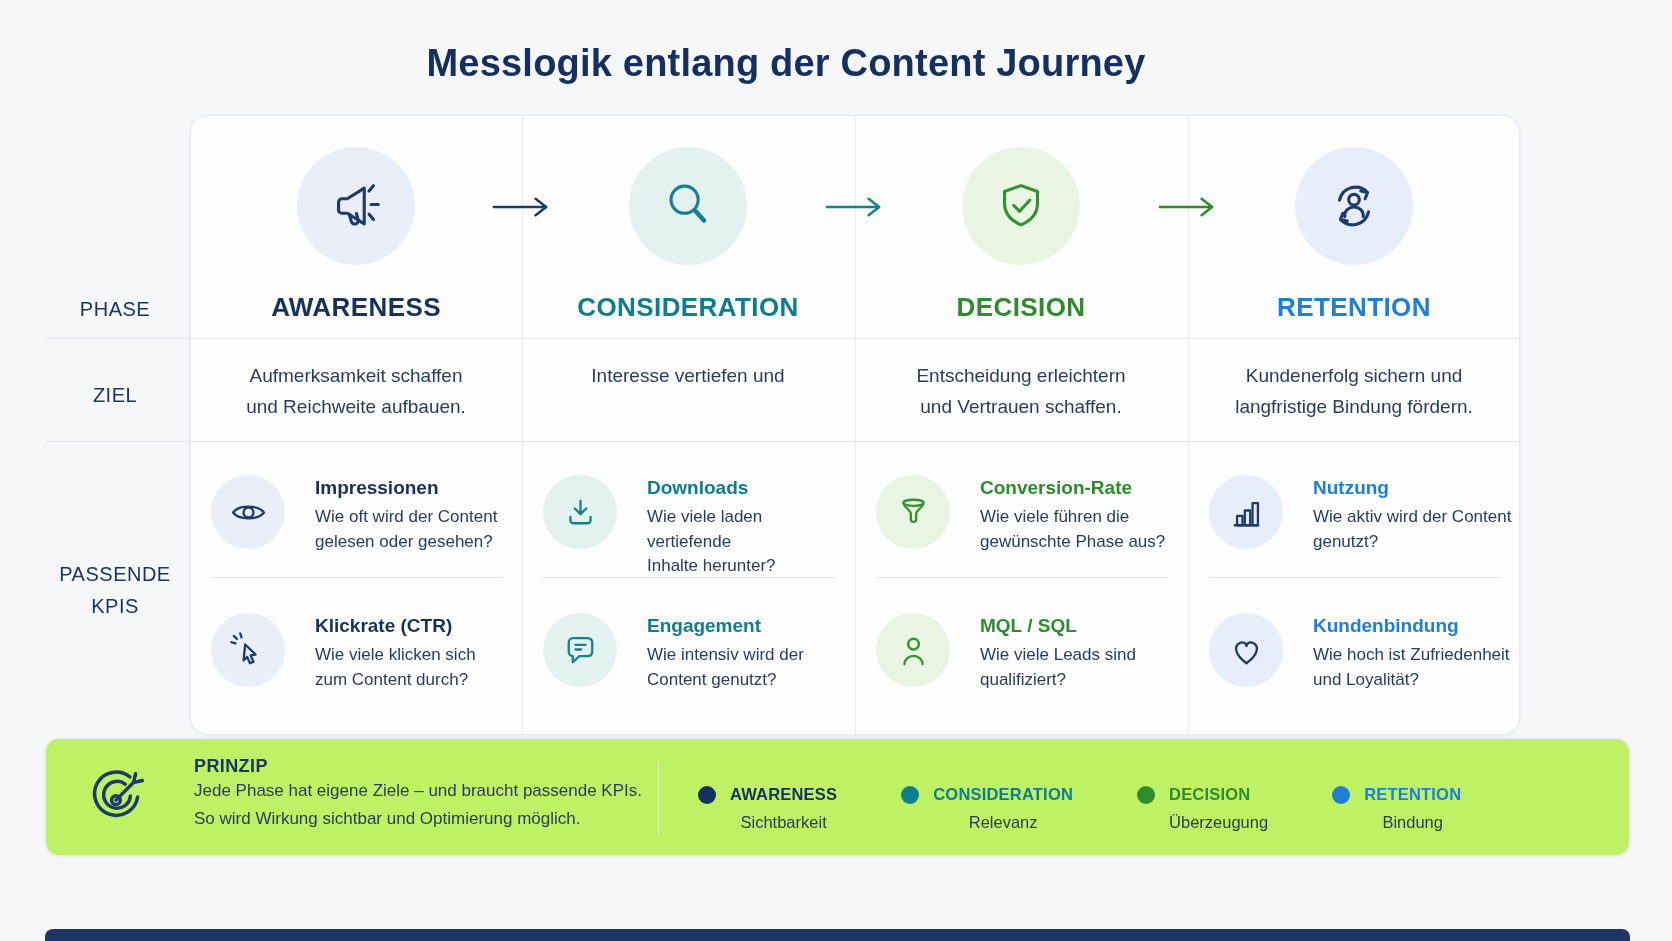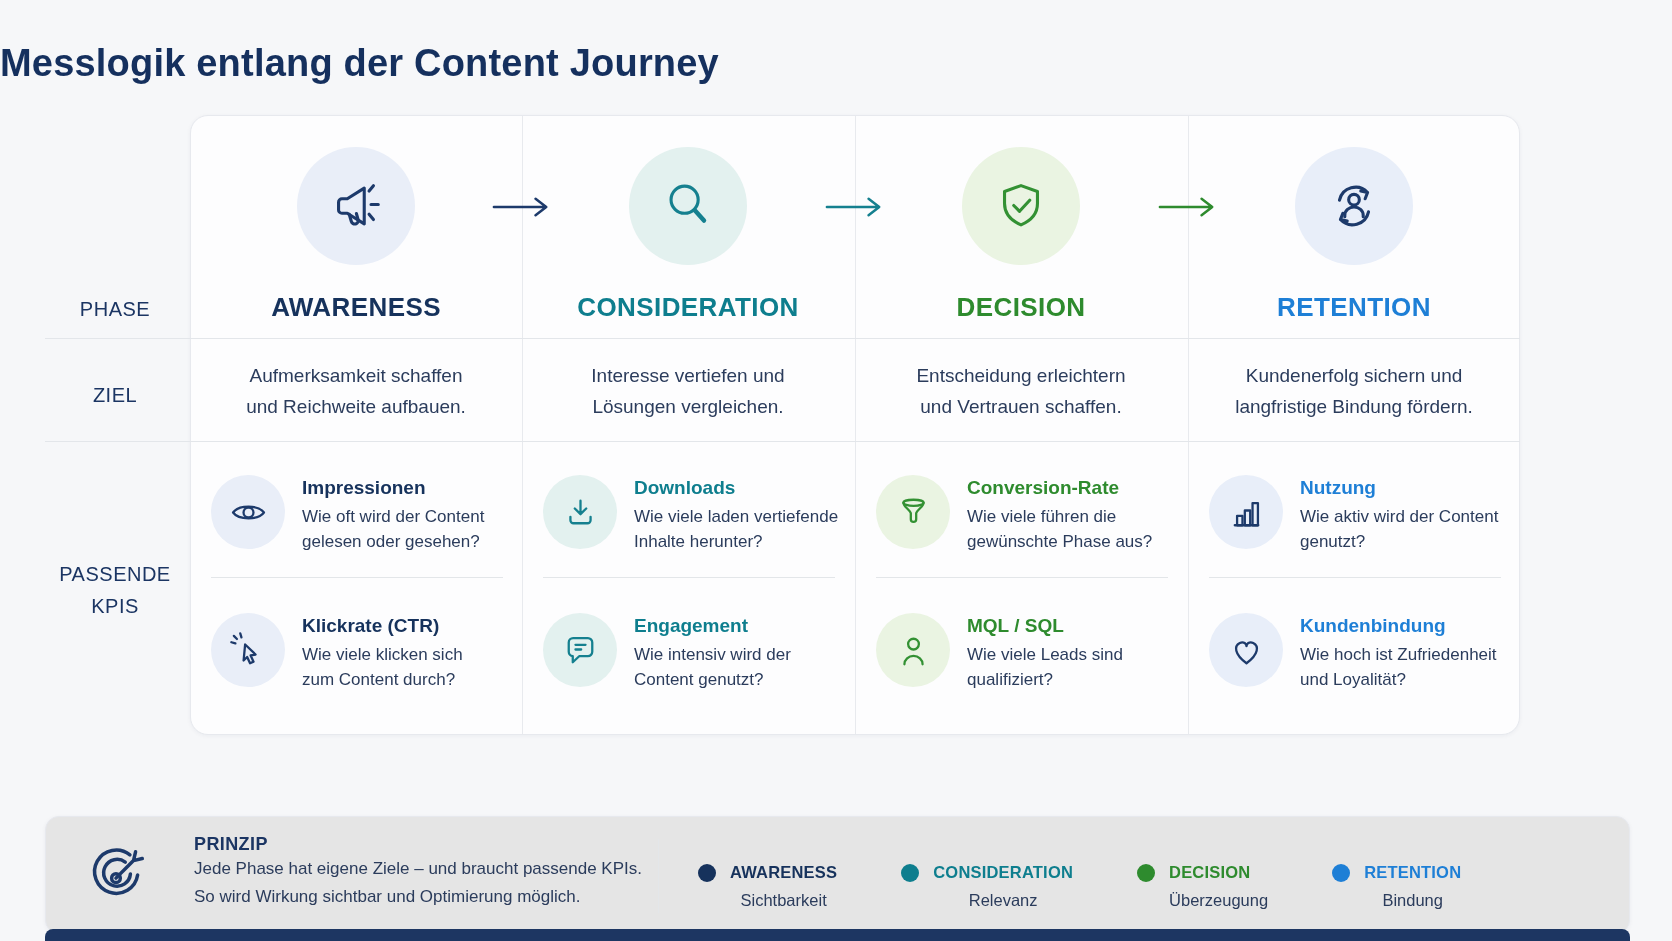--- a/index.html
+++ b/index.html
@@ -5,21 +5,21 @@
   * { margin:0; padding:0; box-sizing:border-box; }
   html,body { width:1672px; height:941px; overflow:hidden; }
   body {
     position:relative;
     background:#f6f7f9;
     font-family:"Liberation Sans","DejaVu Sans",sans-serif;
     color:#2b3c5c;
   }
   .title {
     position:absolute; left:0; top:42px; width:1572px;
-    font-size:38px; font-weight:700; color:#15305e;
+    text-align:center; font-size:38px; font-weight:700; color:#15305e;
     letter-spacing:.2px;
   }
   
   .table-card {
     position:absolute; left:190px; top:115px; width:1330px; height:620px;
     background:#fdfdfe; border:1px solid #e7e9ee; border-radius:18px;
     box-shadow:0 1px 4px rgba(25,45,85,.05);
   }
   .vdiv { position:absolute; top:116px; height:618px; width:1px; background:#e8eaee; }
   .hdiv { position:absolute; left:45px; width:1475px; height:1px; background:#e3e6ea; }
@@ -39,38 +39,38 @@
   }
   .phase-circle svg { width:62px; height:62px; }
   .phase-name {
     margin-top:27px; text-align:center; font-size:26px; font-weight:700;
     letter-spacing:.4px; color:var(--accent);
   }
   .goal {
     position:absolute; top:245px; left:0; width:100%; text-align:center;
     font-size:19px; line-height:31px; color:#2b3c5c;
   }
-  .kpi { position:absolute; left:21px; right:4px; display:flex; gap:17px; }
+  .kpi { position:absolute; left:21px; right:4px; display:flex; gap:30px; }
   .kpi1 { top:360px; } .kpi2 { top:498px; }
   .kpi-circle {
     flex:0 0 74px; width:74px; height:74px; border-radius:50%;
     background:var(--icon-bg); display:flex; align-items:center; justify-content:center;
     color:var(--icon-color);
   }
   .kpi-circle svg { width:43px; height:43px; }
   .kpi-title { font-size:19px; font-weight:700; color:var(--accent); line-height:24px; margin-top:1px; }
   .kpi-desc { margin-top:5px; font-size:17px; line-height:24.5px; color:#2b3c5c; }
   .kpi-divider { position:absolute; top:462px; left:21px; width:292px; height:1px; background:#e3e6e9; }
   
   .flow-arrow { position:absolute; top:195px; width:62px; height:24px; }
   .arrow-0 { left:491px; } .arrow-1 { left:824px; } .arrow-2 { left:1157px; }
   
   .principle-bar {
-    position:absolute; left:45px; top:816px; width:1585px; height:118px;
-    background:#e5e5e5; border:1px solid #e7e9ee; border-radius:14px;
+    position:absolute; left:45px; top:738px; width:1585px; height:118px;
+    background:#bef264; border:1px solid #e7e9ee; border-radius:14px;
     box-shadow:0 1px 4px rgba(25,45,85,.05);
   }
   .target-wrap { position:absolute; left:38px; top:24px; width:66px; height:66px; color:#1d3a6b; }
   .target-wrap svg { width:66px; height:66px; }
   .principle-text { position:absolute; left:148px; top:17px; }
   .principle-title { font-size:18px; font-weight:700; color:#1b3563; letter-spacing:.4px; }
   .principle-line { font-size:17px; line-height:28px; color:#2b3c5c; }
   .principle-line:first-of-type { margin-top:7px; }
   .bar-vdiv { position:absolute; left:612px; top:22px; width:1px; height:74px; background:#e3e6e9; }
   .legend { position:absolute; left:652px; top:44px; display:flex; gap:64px; }
@@ -156,21 +156,20 @@
 <div class="col col-1" style="--accent: #0e7e8e; --icon-color: #15808f; --icon-bg: #e3f1ef;">
   <div class="phase-circle">
     <svg viewBox="0 0 64 64">
       <circle class="stroke" cx="28.5" cy="25.5" r="14"></circle>
       <path class="stroke" style="stroke-width:4.6" d="M39 36.5 L48.5 47"></path>
     </svg>
   </div>
   <div class="phase-name">CONSIDERATION</div>
   <div class="goal">
     <div>Interesse vertiefen und</div>
-    <div>Lösungen vergleichen.</div>
   </div>
   <div class="kpi kpi1">
     <div class="kpi-circle">
       <svg viewBox="0 0 64 64">
         <path class="stroke" d="M32 14.5 v19.5 M23.5 26 L32 34.5 L40.5 26"></path>
         <path class="stroke" d="M17 38.5 v5 a4.5 4.5 0 0 0 4.5 4.5 h21 a4.5 4.5 0 0 0 4.5 -4.5 v-5"></path>
       </svg>
     </div>
     <div class="kpi-text">
       <div class="kpi-title">Downloads</div>

